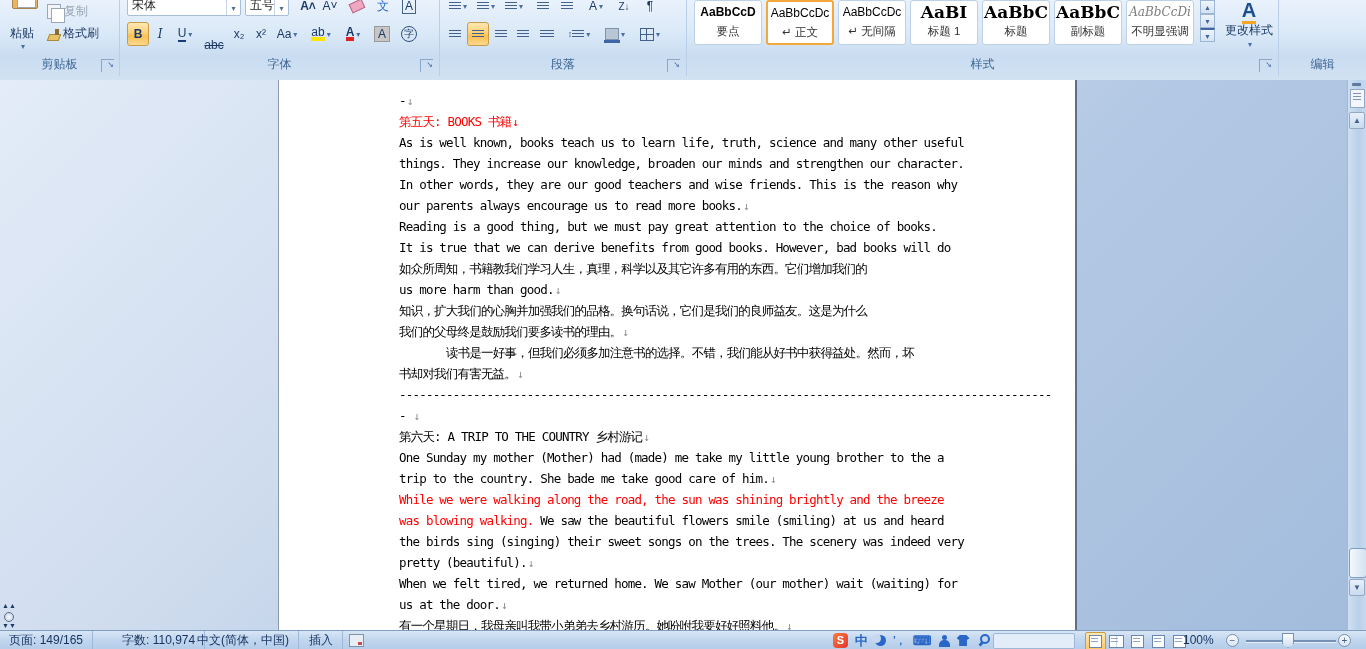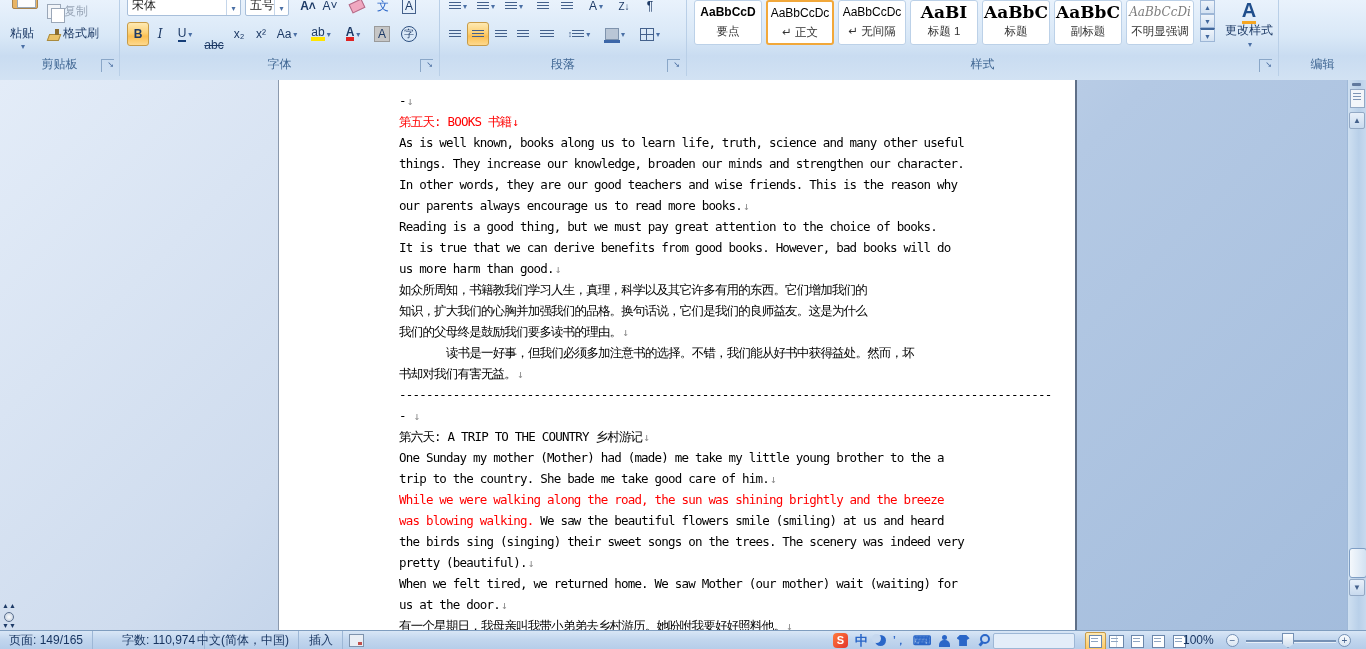--- a/index.html
+++ b/index.html
@@ -345,28 +345,28 @@
 
     <div class="glabel">编辑</div>
   </div>
 </div>
 
 <div class="docarea">
   <div class="page">
     <div class="doclines">
         <div class="docline"><span style="color: rgb(0, 0, 0);">-</span><span class="pmark" style="color: rgb(140, 140, 140);">↓</span></div>
         <div class="docline"><span style="color: rgb(255, 0, 0);">第五天: BOOKS 书籍</span><span class="pmark" style="color: rgb(255, 0, 0);">↓</span></div>
-        <div class="docline"><span style="color: rgb(0, 0, 0);">As is well known, books along us to learn life, truth, science and many other useful</span></div>
+        <div class="docline"><span style="color: rgb(0, 0, 0);">As is well known, books teach us to learn life, truth, science and many other useful</span></div>
         <div class="docline"><span style="color: rgb(0, 0, 0);">things. They increase our knowledge, broaden our minds and strengthen our character.</span></div>
         <div class="docline"><span style="color: rgb(0, 0, 0);">In other words, they are our good teachers and wise friends. This is the reason why</span></div>
         <div class="docline"><span style="color: rgb(0, 0, 0);">our parents always encourage us to read more books.</span><span class="pmark" style="color: rgb(140, 140, 140);">↓</span></div>
         <div class="docline"><span style="color: rgb(0, 0, 0);">Reading is a good thing, but we must pay great attention to the choice of books.</span></div>
         <div class="docline"><span style="color: rgb(0, 0, 0);">It is true that we can derive benefits from good books. However, bad books will do</span></div>
+        <div class="docline"><span style="color: rgb(0, 0, 0);">如众所周知，书籍教我们学习人生，真理，科学以及其它许多有用的东西。它们增加我们的</span></div>
         <div class="docline"><span style="color: rgb(0, 0, 0);">us more harm than good.</span><span class="pmark" style="color: rgb(140, 140, 140);">↓</span></div>
-        <div class="docline"><span style="color: rgb(0, 0, 0);">如众所周知，书籍教我们学习人生，真理，科学以及其它许多有用的东西。它们增加我们的</span></div>
         <div class="docline"><span style="color: rgb(0, 0, 0);">知识，扩大我们的心胸并加强我们的品格。换句话说，它们是我们的良师益友。这是为什么</span></div>
         <div class="docline"><span style="color: rgb(0, 0, 0);">我们的父母终是鼓励我们要多读书的理由。</span><span class="pmark" style="color: rgb(140, 140, 140);">↓</span></div>
         <div class="docline"><span style="color: rgb(0, 0, 0); margin-left: 47px;">读书是一好事，但我们必须多加注意书的选择。不错，我们能从好书中获得益处。然而，坏</span></div>
         <div class="docline"><span style="color: rgb(0, 0, 0);">书却对我们有害无益。</span><span class="pmark" style="color: rgb(140, 140, 140);">↓</span></div>
         <div class="docline"><span style="color: rgb(0, 0, 0);">-------------------------------------------------------------------------------------------------</span></div>
         <div class="docline"><span style="color: rgb(0, 0, 0);">- </span><span class="pmark" style="color: rgb(140, 140, 140);">↓</span></div>
         <div class="docline"><span style="color: rgb(0, 0, 0);">第六天: A TRIP TO THE COUNTRY 乡村游记</span><span class="pmark" style="color: rgb(140, 140, 140);">↓</span></div>
         <div class="docline"><span style="color: rgb(0, 0, 0);">One Sunday my mother (Mother) had (made) me take my little young brother to the a</span></div>
         <div class="docline"><span style="color: rgb(0, 0, 0);">trip to the country. She bade me take good care of him.</span><span class="pmark" style="color: rgb(140, 140, 140);">↓</span></div>
         <div class="docline"><span style="color: rgb(255, 0, 0);">While we were walking along the road, the sun was shining brightly and the breeze</span></div>

